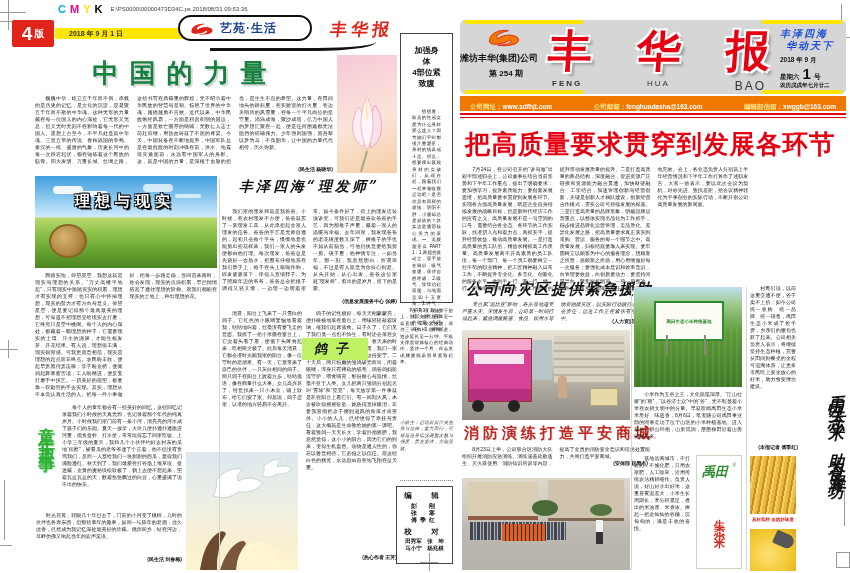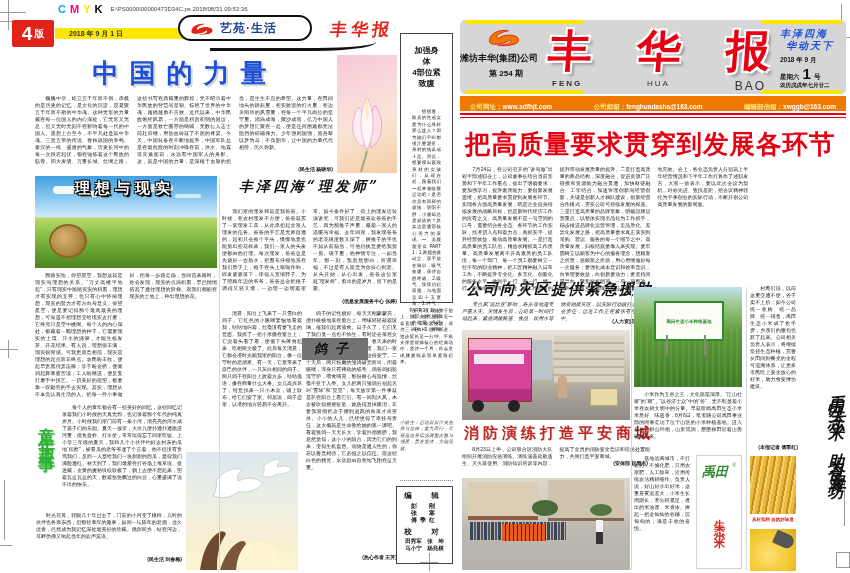--- a/index.html
+++ b/index.html
@@ -6,24 +6,24 @@
   #canvas{position:relative;width:850px;height:573px;background:#fff;overflow:hidden;}
   .abs{position:absolute;}
   .t{font-size:5px;line-height:7px;text-align:justify;color:#1a1a1a;overflow:hidden;}
   .t2{font-size:4.5px;line-height:6.4px;text-align:justify;color:#1a1a1a;overflow:hidden;}
   .cols2{column-count:2;column-gap:7px;column-fill:auto;}
   .cols3{column-count:3;column-gap:8px;column-fill:auto;}
   .cols4{column-count:4;column-gap:7px;column-fill:auto;}
   .byline{font-size:5px;font-weight:bold;color:#111;text-align:right;overflow:hidden;}
   .vline{background:#d5d5d5;width:1px;}
   .mark{background:#9a9a9a;}
-  .power-title{font-size:26px;font-weight:900;color:#1d4ed8;letter-spacing:11px;text-align:center;text-shadow:2px 2px 0 #d8d8d8;white-space:nowrap;}
+  .power-title{font-size:26px;font-weight:900;color:#15803d;letter-spacing:11px;text-align:center;text-shadow:2px 2px 0 #d8d8d8;white-space:nowrap;}
   .script{font-family:"DejaVu Serif",serif;font-style:italic;font-weight:bold;color:#111;}
   .photo{overflow:hidden;}
-  .pigeon-title{background:#737373;text-align:center;}
+  .pigeon-title{background:#bef264;text-align:center;}
   .lead-title{font-size:26px;font-weight:900;color:#e60012;text-align:center;letter-spacing:1px;white-space:nowrap;transform:scaleX(.98);transform-origin:left;}
   .masthead-char{font-size:44px;font-weight:900;color:#e60012;transform:skewX(-4deg);
     text-shadow:-2px -2px 0 #fff,2px -2px 0 #fff,-2px 2px 0 #fff,2px 2px 0 #fff,4px 4px 3px #9a9a9a;}
   .contactbar{background:#f07800;display:flex;justify-content:space-between;align-items:center;padding:0 10px;box-sizing:border-box;}
   .contactbar .lab{color:#ffe98c;font-weight:bold;font-size:6.5px;}
   .contactbar .val{color:#fff;font-weight:bold;font-size:6.5px;}
   .ed-head{font-size:7.5px;font-weight:bold;letter-spacing:6px;color:#111;text-align:center;}
   .ed-name{font-size:6px;line-height:10px;font-weight:bold;letter-spacing:3px;color:#111;text-align:center;}
   .ed-row{font-size:5.5px;line-height:9px;font-weight:bold;color:#111;text-align:center;}
 </style>
@@ -103,21 +103,21 @@
       <div class="ed-name" style="margin-top:-3px">张　寒</div>
       <div class="ed-name" style="margin-top:-3px">傅季红</div>
       <div class="ed-head" style="margin-top:2px">校　对</div>
       <div class="ed-row">田秀军　张　坤</div>
       <div class="ed-row" style="margin-top:-2px">马小宁　杨兆棋</div>
     </div>
 
     <div class="abs photo" style="left:35px;top:176px;width:182px;height:92px;background:linear-gradient(#3f9fe0 0%,#9ed2f2 30%,#cfeaff 44%,#b8d86a 46%,#8cc24a 62%,#5f9c2c 86%,#4d8423 100%)">
       <div style="position:absolute;left:18px;top:10px;width:30px;height:8px;background:#fff;border-radius:8px;box-shadow:26px 4px 0 -1px #fff,90px -2px 0 0 #ffffffcc,120px 6px 0 -2px #ffffffbb;opacity:.9"></div>
       <div style="position:absolute;left:14px;top:48px;width:34px;height:30px;border-radius:50%;background:radial-gradient(circle at 38% 38%,#d8b570,#a97f3a 70%,#6e4e1e);border:2px solid #8a6528"></div>
-      <div style="position:absolute;left:0;top:3px;width:180px;text-align:center;font-size:15px;font-weight:900;letter-spacing:5px;color:#fff;text-shadow:-1px -1px 0 #000,1px -1px 0 #000,-1px 1px 0 #000,1px 1px 0 #000,2px 2px 1px #000">理想与现实</div>
+      <div style="position:absolute;left:0;top:16px;width:180px;text-align:center;font-size:15px;font-weight:900;letter-spacing:5px;color:#fff;text-shadow:-1px -1px 0 #000,1px -1px 0 #000,-1px 1px 0 #000,1px 1px 0 #000,2px 2px 1px #000">理想与现实</div>
     </div>
     <div class="abs t cols2" style="left:35px;top:272px;width:182px;height:126px">　　脚踏实地，仰望星空，我想这就是现实与理想的关系。“万丈高楼平地起”，只有现实中踏踏实实的积累，理想才有实现的支撑；也只有心中怀揣理想，现实的努力才有方向与意义。仰望星空，便是要记得那个最真最美的理想，可知道不把理想交给现实去打磨，它终究只是空中楼阁。每个人的内心深处，都藏着一颗理想的种子，它需要现实的土壤、汗水的浇灌，才能生根发芽、开花结果。有人说，理想很丰满，现实很骨感。可我更愿意相信，现实是理想的起点而非终点。农民盼丰收，便起早贪黑侍弄庄稼；学子盼金榜，便闻鸡起舞寒窗苦读；工人盼精进，便反复打磨手中技艺。一切美好的愿望，都要靠一双勤劳的手去实现。其实，理想从不辜负认真生活的人。把每一件小事做好，把每一步路走稳，当回首来路时，你会发现，现实的点滴积累，早已悄悄搭起了通往理想的阶梯。愿我们都能在现实的土地上，种出理想的花。</div>
 
     <div class="abs" style="left:36px;top:414px;width:22px;height:110px;writing-mode:vertical-rl;font-size:17px;font-weight:900;letter-spacing:9px;color:#2eb135;text-shadow:1px 1px 0 #bce8c0">童年趣事</div>
     <div class="abs t" style="left:62px;top:404px;width:120px;height:104px">　　每个人的童年都会有一些美好的回忆，这些回忆记录着我们小时候的天真无邪，也记录着那个年代的纯真岁月。小时候我们家门前有一条小河，清亮亮的河水成了孩子们的乐园。夏天一放学，大伙儿便扑通扑通跳进河里，摸鱼捉虾、打水仗，常常玩得忘了回家吃饭。上小学三年级的夏天，我和几个小伙伴约好去村东的瓜地“侦察”，被看瓜的老爷爷逮了个正着，他不但没有责骂我们，反而一人塞给我们一块甜甜的西瓜，羞得我们满脸通红。秋天到了，我们最爱在打谷场上堆草垛、捉迷藏，金黄的麦秸垛松软极了，躺上去便不想起来，望着瓦蓝瓦蓝的天，数着悠悠飘过的白云，心里盛满了说不出的快乐。</div>
     <div class="abs t" style="left:36px;top:512px;width:146px;height:42px">　　时光荏苒，转眼几十年过去了，门前的小河变了模样，儿时的伙伴也各奔东西，但那些童年的趣事，如同一坛陈年的老酒，愈久愈香，已然成为我记忆深处最美好的珍藏。偶尔回乡，站在河边，耳畔仿佛又响起当年的欢声笑语。</div>
     <div class="abs byline" style="left:88px;top:556px;width:94px;height:8px">(民生活 刘春梅)</div>
 
     <div class="abs script" style="left:222px;top:178px;width:175px;height:24px;font-size:14px;letter-spacing:3px;text-align:center">丰泽四海“理发师”</div>
     <div class="abs t cols2" style="left:222px;top:208px;width:175px;height:88px">　　我们家的理发师就是我爸爸。小时候，在农村理发不方便，爸爸就买了一套理发工具，从此承担起全家人理发的任务。爸爸的手艺是无师自通的，起初只会推个平头，慢慢地竟也能剪出些花样来，我们一家人的头发便都由他打理。每次理发，爸爸总是先烧好一壶热水，把围布仔细地系在我们脖子上，推子在头上嗡嗡作响，碎发簌簌落下，痒得人直缩脖子。为了照顾年迈的爷爷，爸爸总会把推子调得又轻又慢，一边理一边唠着家常。如今条件好了，街上的理发店装潢讲究，可我们还是最喜欢爸爸的手艺，因为那推子声里，藏着一家人的温暖与幸福。去年回家，我发现爸爸的老花镜度数又深了，握推子的手也不如从前稳当，可他仍执意要给我剪一剪。镜子里，他神情专注，一如当年。那一刻，我忽然明白，所谓幸福，不过是有人愿意为你操心到老。从头开始，从心出发，爸爸这位家庭“理发师”，剪出的是岁月，留下的是爱。</div>

